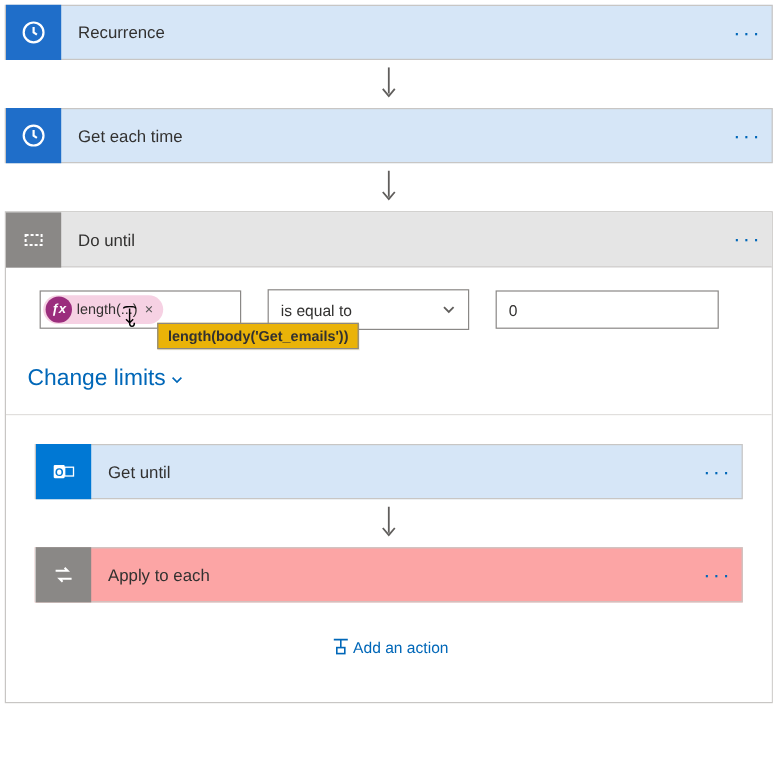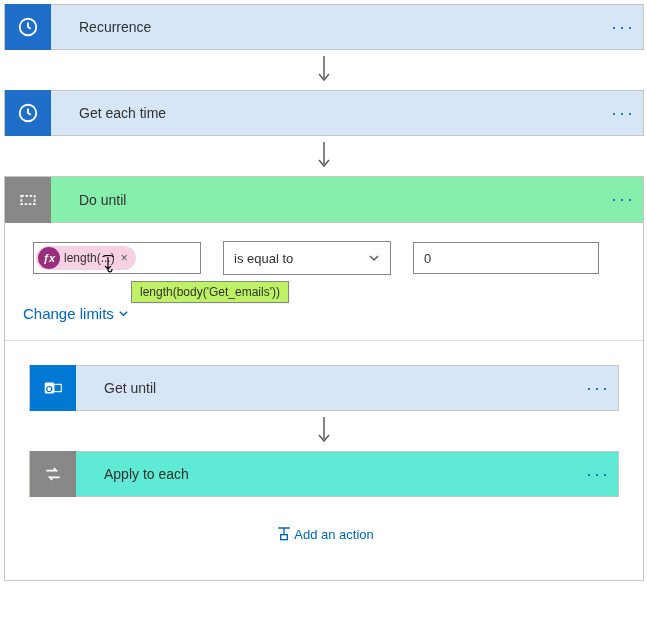--- a/index.html
+++ b/index.html
@@ -12,36 +12,36 @@
   }
   .flow-container { width: 640px; }
   .card {
     display: flex;
     align-items: center;
     border: 1px solid #c8c6c4;
     background: #fff;
     height: 46px;
   }
   .card-blue { background: #d6e6f7; }
-  .card-grey { background: #5eead4; }
+  .card-grey { background: #fca5a5; }
   .card-icon {
     width: 46px;
     height: 46px;
     display: flex;
     align-items: center;
     justify-content: center;
     flex-shrink: 0;
     color: #fff;
   }
   .icon-bg-blue { background: #1f6ec9; }
   .icon-bg-darkblue { background: #0078d4; }
   .icon-bg-grey { background: #8a8886; }
   .card-title {
     flex: 1;
-    padding-left: 28px;
+    padding-left: 14px;
     font-size: 14px;
     color: #323130;
   }
   .card-menu {
     width: 40px;
     text-align: center;
     color: #0067b8;
     font-size: 18px;
     letter-spacing: 2px;
     cursor: pointer;
@@ -54,21 +54,21 @@
   }
   .arrow-down svg { display: block; }
 
   .do-until-block {
     border: 1px solid #c8c6c4;
   }
   .do-until-header {
     display: flex;
     align-items: center;
     height: 46px;
-    background: #86efac;
+    background: #e5e5e5;
     border-bottom: 1px solid #c8c6c4;
   }
   .do-until-body {
     padding: 18px 18px 16px 18px;
     background: #fff;
   }
   .condition-row {
     display: flex;
     gap: 22px;
     align-items: center;
@@ -142,21 +142,21 @@
     font-size: 13px;
     cursor: pointer;
   }
   .change-limits {
     display: inline-flex;
     align-items: center;
     gap: 4px;
     margin-top: 18px;
     color: #0067b8;
     cursor: pointer;
-    font-size: 15px;
+    font-size: 19px;
   }
   .divider {
     border-top: 1px solid #e1dfdd;
     margin: 18px -18px 0 -18px;
   }
   .inner-cards {
     padding: 24px 6px 0 6px;
   }
   .add-action {
     display: flex;
@@ -170,28 +170,29 @@
   .cursor-overlay {
     position: absolute;
     left: 78px;
     top: 14px;
     pointer-events: none;
   }
   .cond-wrap { position: relative; }
   .tooltip {
     position: absolute;
     left: 108px;
-    top: 40px;
-    background: #bef264;
+    top: 28px;
+    background: #eab308;
     border: 1px solid #8a8886;
     font-size: 12px;
     padding: 3px 8px;
     white-space: nowrap;
     box-shadow: 1px 1px 0 rgba(0,0,0,0.05);
     z-index: 5;
+    font-weight: bold;
   }
   .chev { color: #555; }
   .chev svg { display:block; }
 </style>
 </head>
 <body>
 
 <div class="flow-container">
 
   <div class="card card-blue">

